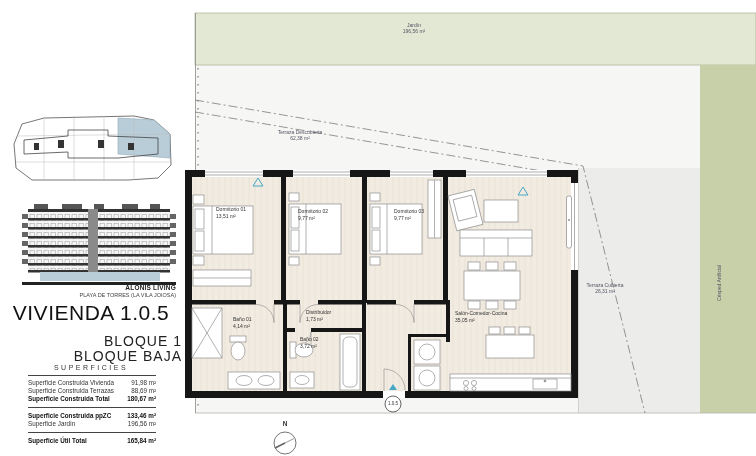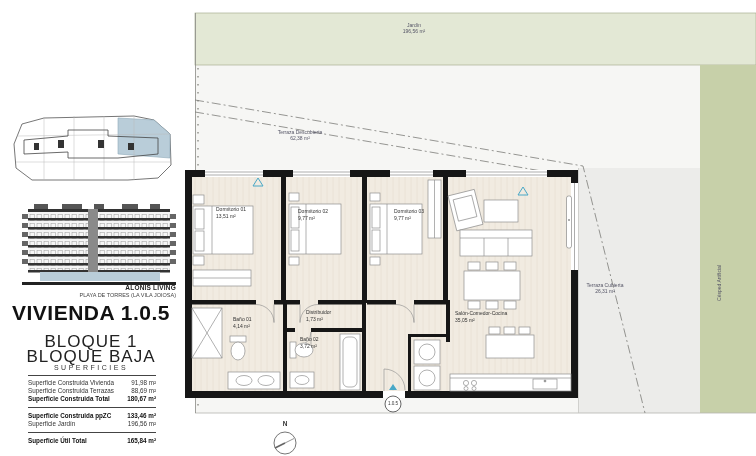--- a/index.html
+++ b/index.html
@@ -7,23 +7,23 @@
     width:756px;height:456px;position:relative;overflow:hidden;
     background:#ffffff;font-family:"Liberation Sans",sans-serif;
     -webkit-font-smoothing:antialiased;
   }
   
   #panel{position:absolute;left:0;top:0;width:182px;height:456px;background:#fff;}
   .brand{position:absolute;left:0;top:284px;width:176px;text-align:right;color:#222;}
   .brand .b1{font-size:6.5px;font-weight:bold;letter-spacing:.2px;display:block;}
   .brand .b2{font-size:5.5px;color:#444;display:block;margin-top:1px;}
   .vtitle{position:absolute;left:0;top:301px;width:182px;text-align:center;
-    font-size:21px;font-weight:bold;color:#111;letter-spacing:.5px;}
-  .vblock{position:absolute;left:0;top:334px;width:182px;text-align:center;
-    font-size:17px;color:#222;letter-spacing:1px;line-height:15px;}
+    font-size:21px;font-weight:normal;color:#111;letter-spacing:.5px;}
+  .vblock{position:absolute;left:0;top:334px;width:182px;text-align:right;
+    font-size:14px;color:#222;letter-spacing:1px;line-height:15px;}
   .stitle{position:absolute;left:0;top:364px;width:182px;text-align:center;
     font-size:7px;color:#333;letter-spacing:2.5px;}
   .trule{position:absolute;left:28px;top:375px;width:128px;border-top:1px solid #444;}
   #stable{position:absolute;left:28px;top:379px;width:128px;}
   .trow{display:flex;justify-content:space-between;font-size:6.3px;line-height:8px;color:#333;}
   .trow.b{font-weight:bold;color:#111;}
   .tsep{border-top:1px solid #444;margin:4px 0 4px 0;}
   
   .slabel{position:absolute;font-size:5px;line-height:6px;color:#556;text-align:center;}
   .slabel .a2{display:block;}

